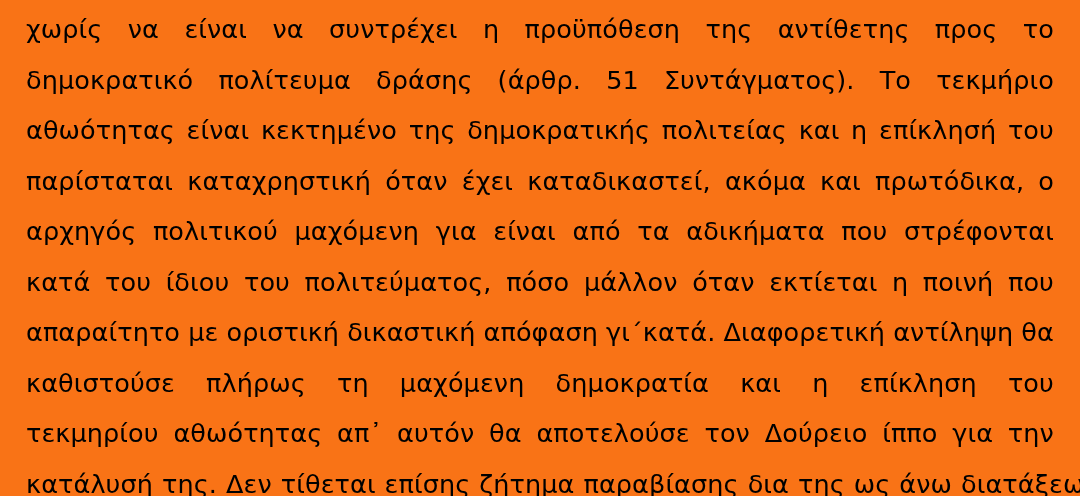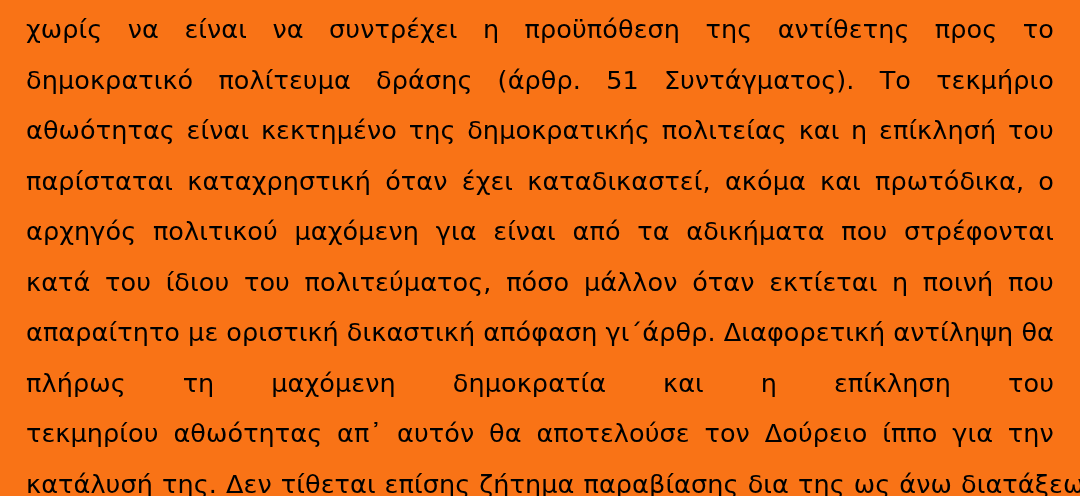--- a/index.html
+++ b/index.html
@@ -129,26 +129,27 @@
           <span>η</span>
           <span>ποινή</span>
           <span>που</span>
         </div>
         <div class="line">
           <span>απαραίτητο</span>
           <span>με</span>
           <span>οριστική</span>
           <span>δικαστική</span>
           <span>απόφαση</span>
-          <span>γι΄άρθρ.</span>
+          <span>γι΄κατά.</span>
           <span>Διαφορετική</span>
           <span>αντίληψη</span>
           <span>θα</span>
         </div>
         <div class="line">
+          <span>καθιστούσε</span>
           <span>πλήρως</span>
           <span>τη</span>
           <span>μαχόμενη</span>
           <span>δημοκρατία</span>
           <span>και</span>
           <span>η</span>
           <span>επίκληση</span>
           <span>του</span>
         </div>
         <div class="line">

